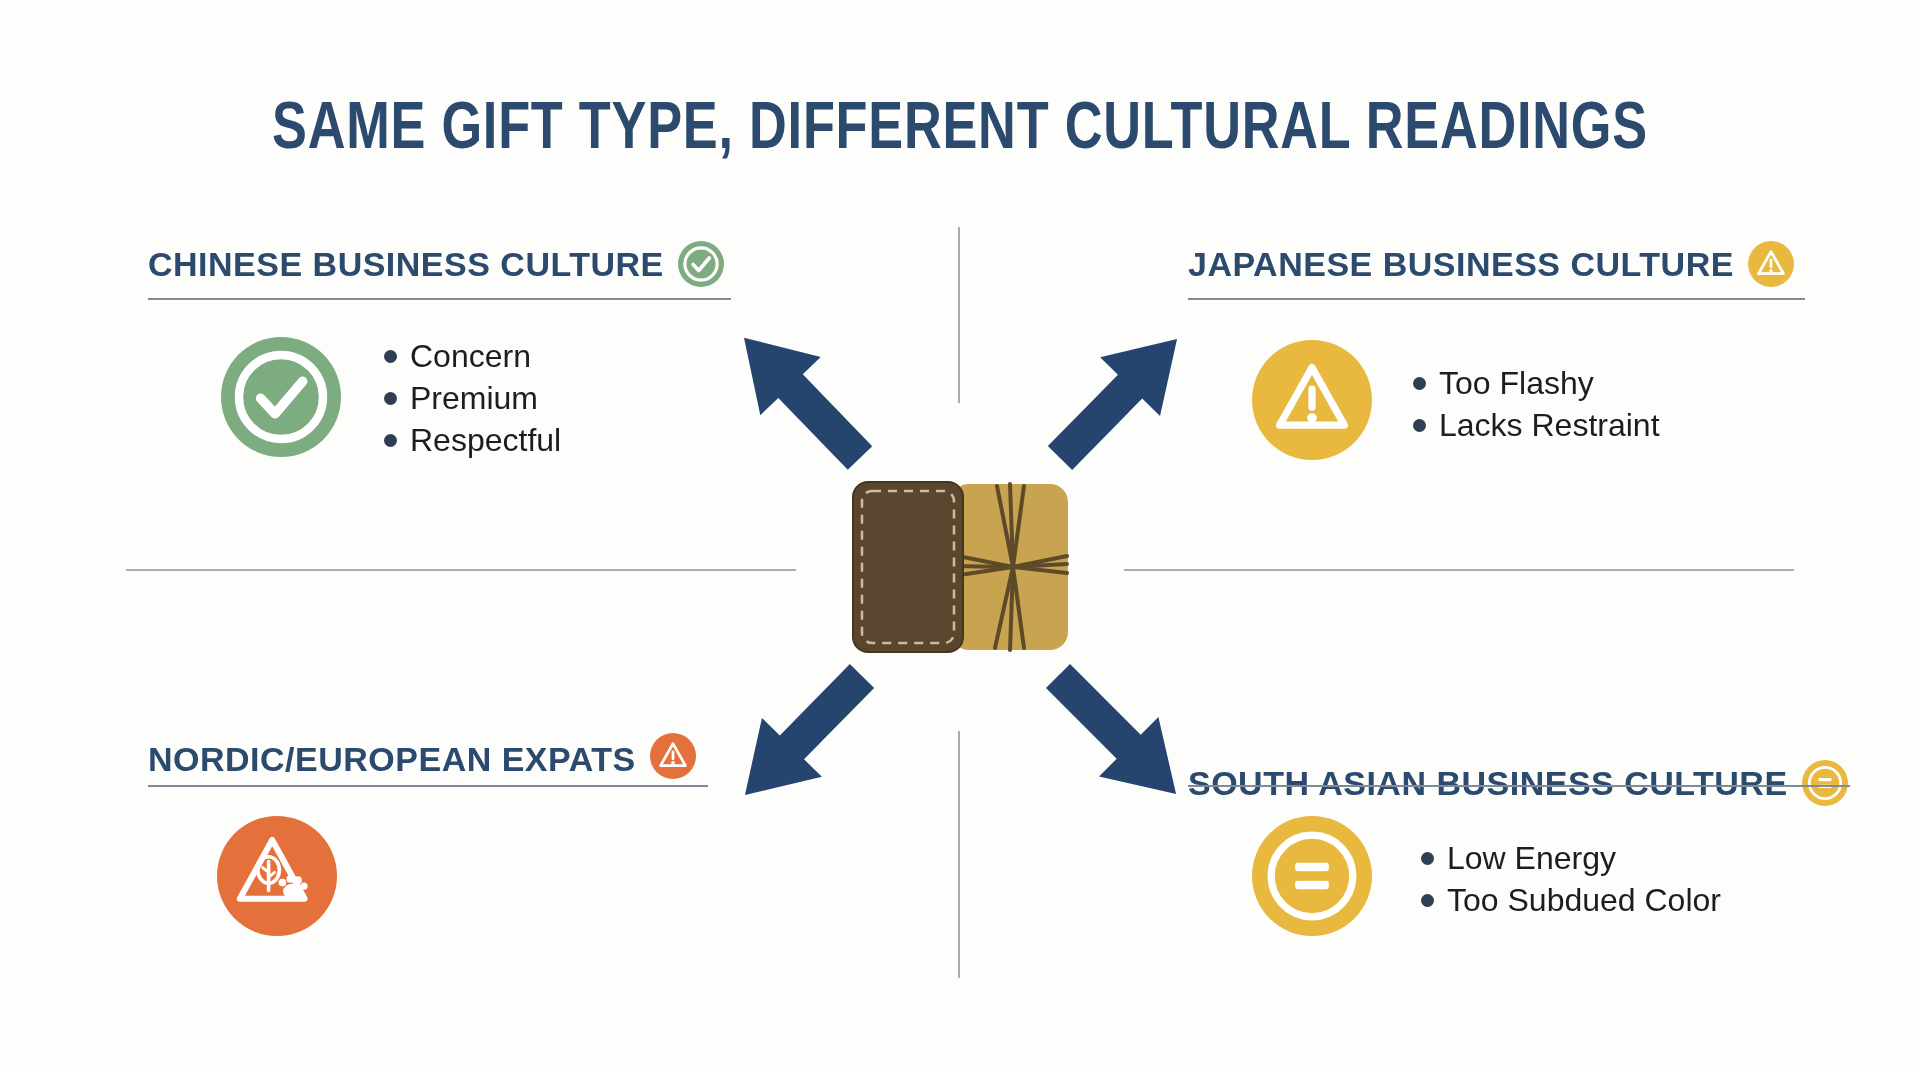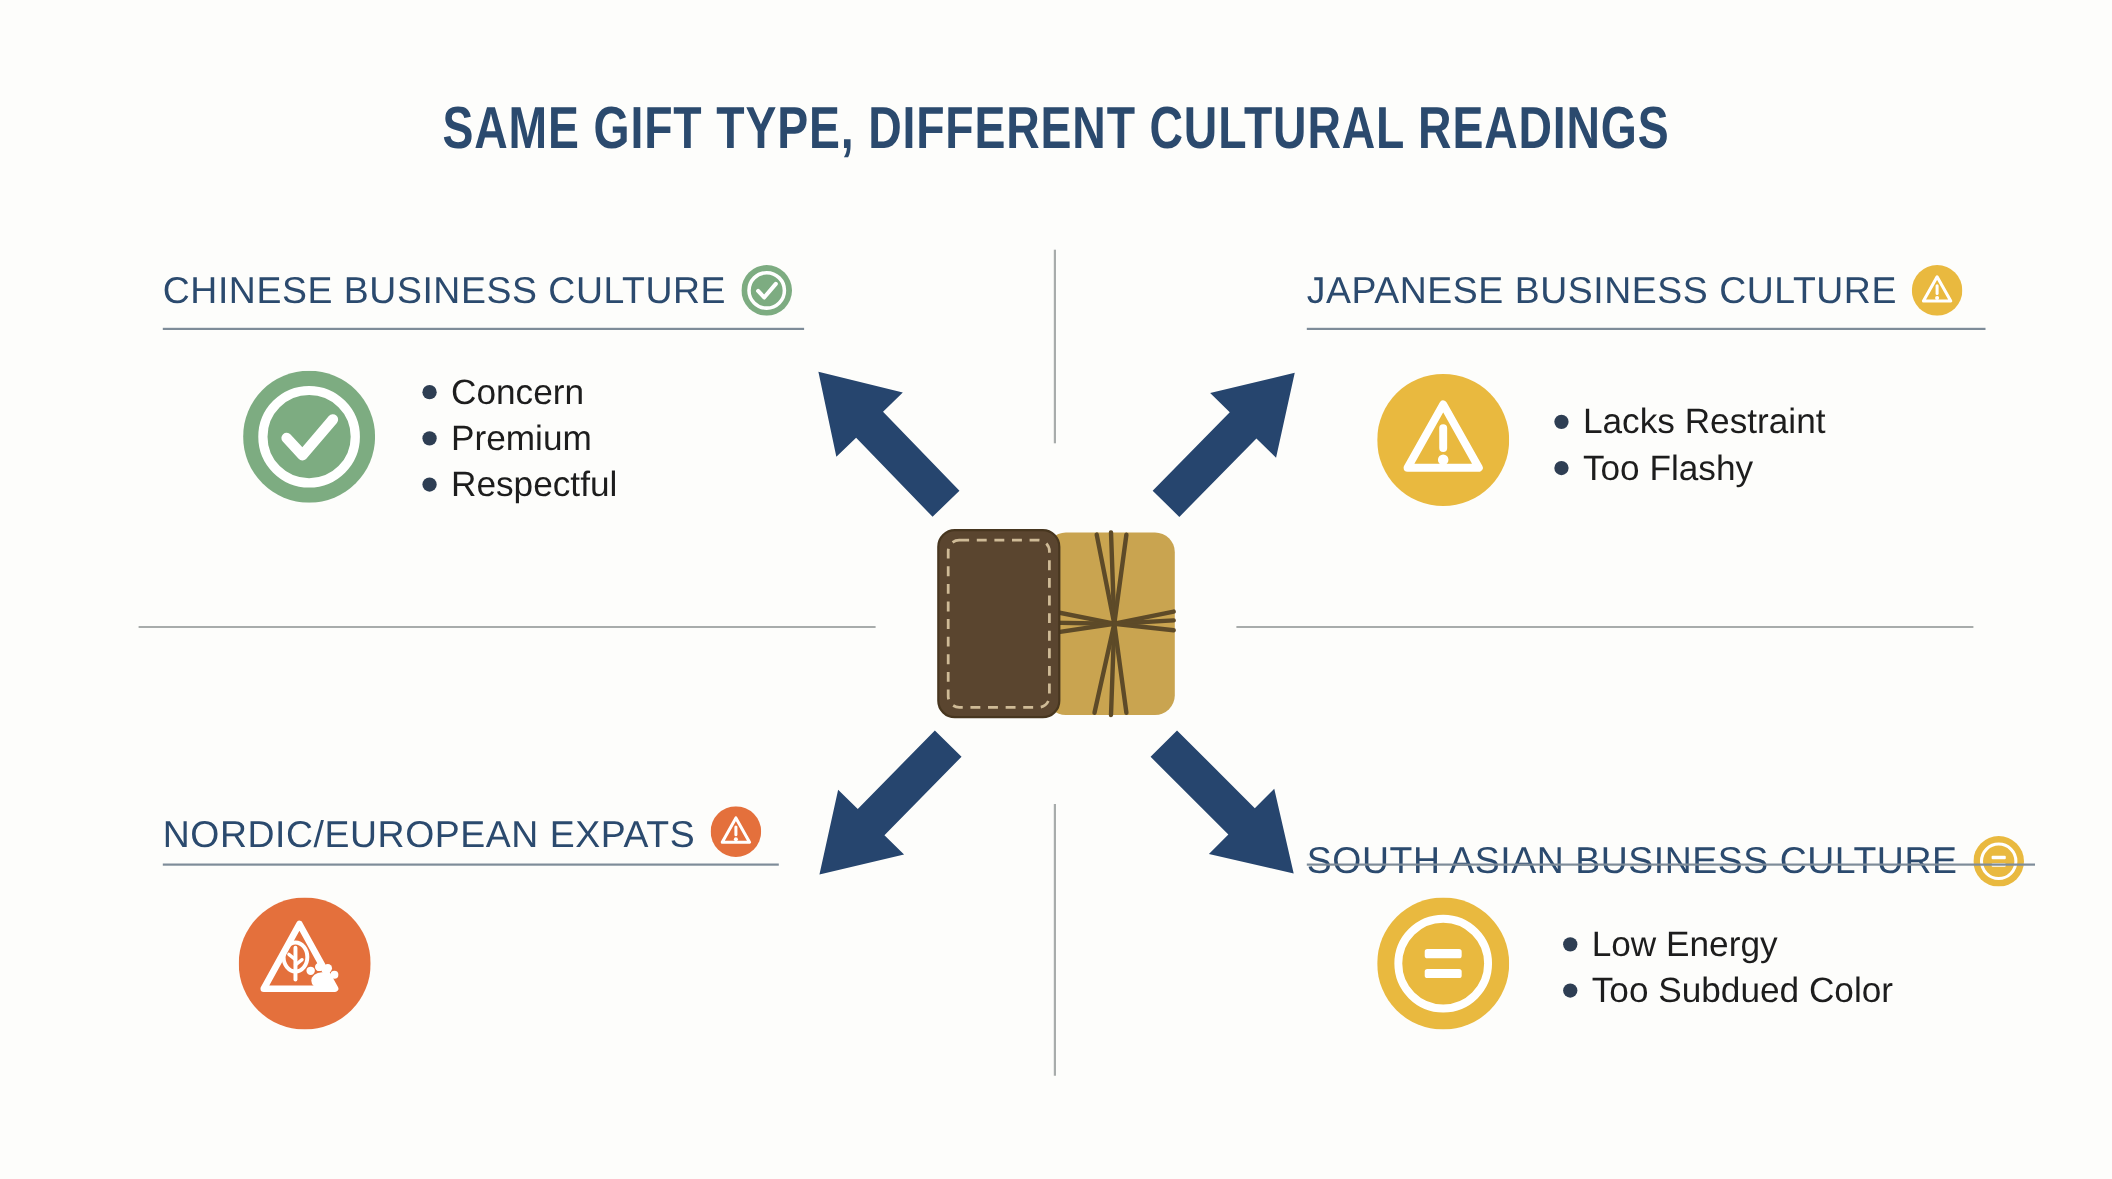--- a/index.html
+++ b/index.html
@@ -3,27 +3,27 @@
 <meta charset="utf-8">
 <style>
   html,body{margin:0;padding:0;background:#e9e9e9;}
   #page{
     position:relative;width:1920px;height:1072px;background:#fdfdfb;
     overflow:hidden;font-family:"Liberation Sans","DejaVu Sans",sans-serif;
   }
   
   .title{
     position:absolute;left:0;right:0;top:86px;text-align:center;
-    color:#2b4a6e;font-weight:700;font-size:54px;letter-spacing:1px;white-space:nowrap;
+    color:#2b4a6e;font-weight:700;font-size:67px;letter-spacing:1px;white-space:nowrap;
   }
   .title>span{display:inline-block;transform:scaleX(0.78);transform-origin:50% 50%;}
   
   .q-head{
     position:absolute;display:flex;align-items:center;gap:14px;height:48px;
-    color:#2b4a6e;font-weight:400;font-size:34px;letter-spacing:0.5px;white-space:nowrap;
+    color:#2b4a6e;font-weight:700;font-size:34px;letter-spacing:0.5px;white-space:nowrap;
   }
   .q-head .badge{width:46px;height:46px;flex:0 0 auto;}
   .badge svg{width:100%;height:100%;display:block;}
   .q-underline{position:absolute;height:2px;background:#7e8c99;}
   
   .q-icon{position:absolute;width:120px;height:120px;}
   .q-icon svg{width:100%;height:100%;display:block;}
   
   .q-list{position:absolute;margin:0;padding:0;list-style:none;}
   .q-list li{display:flex;align-items:center;height:42px;gap:13px;}
@@ -132,25 +132,25 @@
     <svg viewBox="0 0 100 100">
       <circle cx="50" cy="50" r="50" fill="#e9b93f"></circle>
       <path d="M50 23 L77 71 L23 71 Z" fill="none" stroke="#fff" stroke-width="6" stroke-linejoin="round"></path>
       <line x1="50" y1="41" x2="50" y2="56" stroke="#fff" stroke-width="6" stroke-linecap="round"></line>
       <circle cx="50" cy="65" r="4" fill="#fff"></circle>
     </svg>
   </div>
   <ul class="q-list" id="q2-list">
     <li>
         <span class="dot"></span>
+        <span class="label">Too Flashy</span>
+      </li>
+    <li>
+        <span class="dot"></span>
         <span class="label">Lacks Restraint</span>
-      </li>
-    <li>
-        <span class="dot"></span>
-        <span class="label">Too Flashy</span>
       </li>
   </ul>
 
   <div class="q-head" id="q3-head">
     <span>NORDIC/EUROPEAN EXPATS</span>
     <span class="badge">
       <svg viewBox="0 0 100 100">
         <circle cx="50" cy="50" r="50" fill="#e4703c"></circle>
         <path d="M50 23 L77 71 L23 71 Z" fill="none" stroke="#fff" stroke-width="6" stroke-linejoin="round"></path>
         <line x1="50" y1="41" x2="50" y2="56" stroke="#fff" stroke-width="6" stroke-linecap="round"></line>

